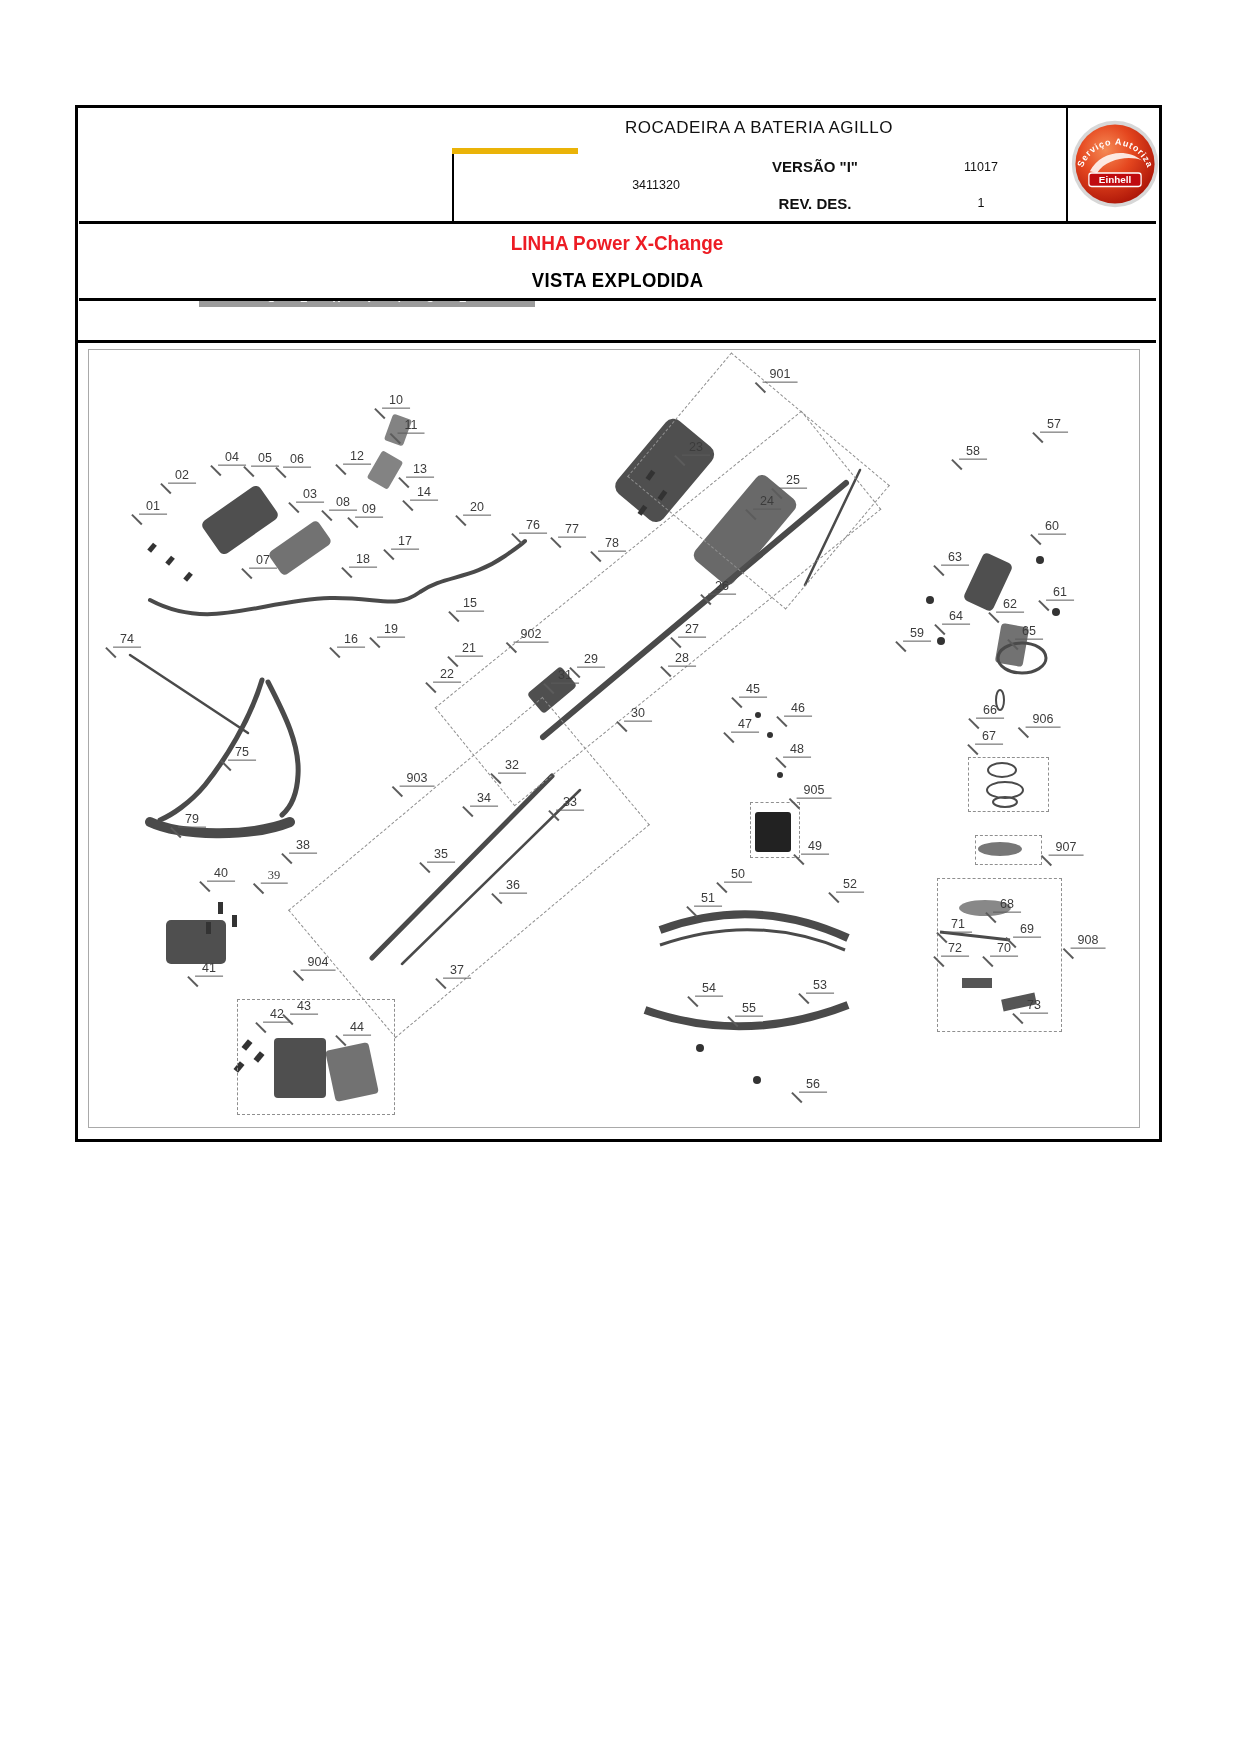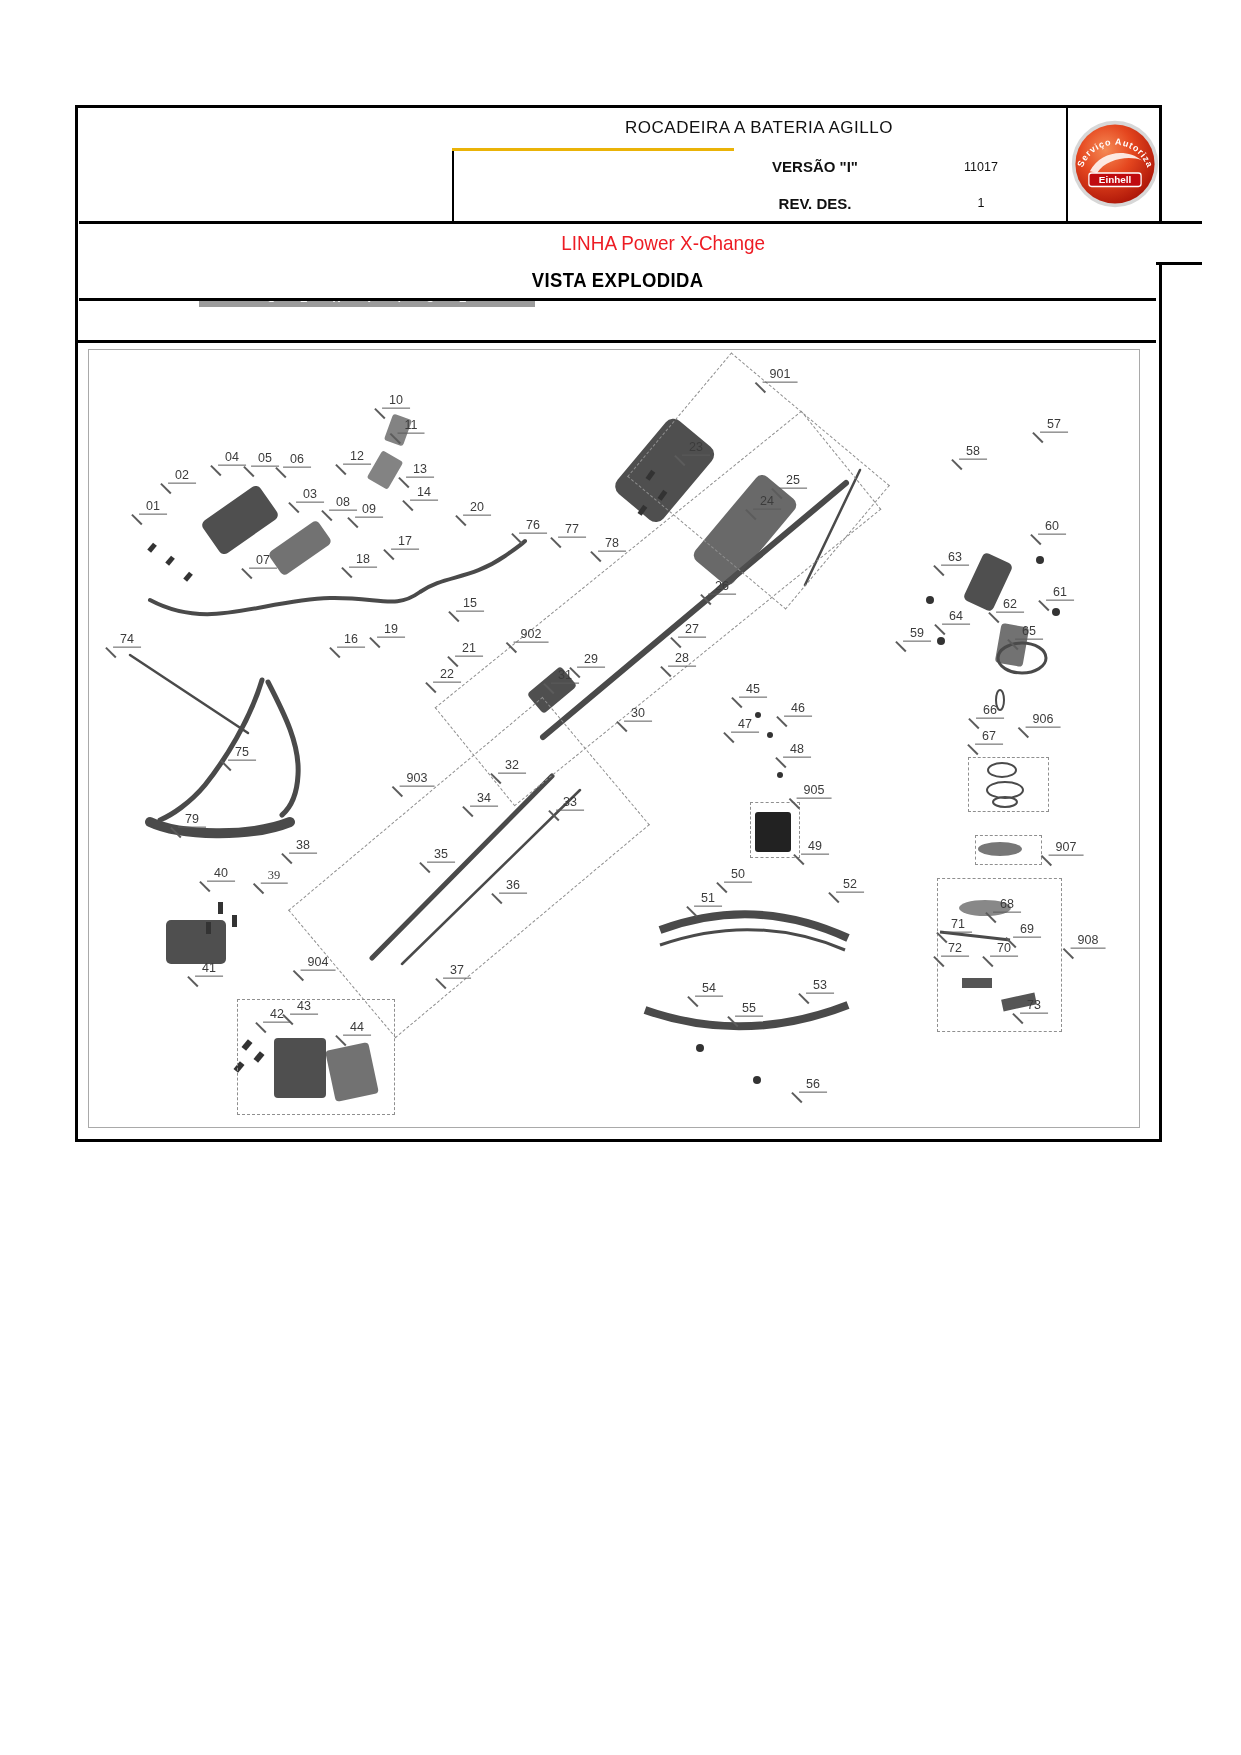--- a/index.html
+++ b/index.html
@@ -4,26 +4,26 @@
 <style>
   html,body{margin:0;padding:0;background:#fff;}
   #page{position:relative;width:1241px;height:1755px;background:#ffffff;overflow:hidden;
         font-family:"Liberation Sans","DejaVu Sans",sans-serif;color:#111;}
   .abs{position:absolute;}
   
   #doc-border{left:75px;top:105px;width:1081px;height:1031px;border:3px solid #000;}
   
   .cell{position:absolute;display:flex;align-items:center;justify-content:center;background:#fff;}
   .b-r{border-right:2px solid #000;}
-  .b-b{border-bottom:3px solid #eab308;}
+  .b-b{border-bottom:6px solid #eab308;}
   .b-l{border-left:2px solid #000;}
   #title-cell{font-size:17px;letter-spacing:.5px;}
   .lbl-bold{font-weight:bold;font-size:15px;}
   .val{font-size:12.5px;}
-  #linha-row{font-weight:normal;font-size:21px;padding-left:46px;}
+  #linha-row{font-weight:bold;font-size:21px;}
   #linha-row span{transform:scaleX(.9);}
   #vista-row{font-weight:bold;font-size:21px;color:#000;}
   #vista-row span{transform:scaleX(.88);letter-spacing:.5px;}
   
   #logo-mark{left:120px;top:136px;width:66px;height:50px;background:#cf0a12;display:flex;align-items:center;justify-content:center;}
   #logo-mark span{color:#fff;font-weight:bold;font-size:38px;transform:skewX(-6deg);line-height:1;}
   #logo-word{left:194px;top:132px;width:262px;height:54px;display:flex;align-items:center;justify-content:center;
              font-weight:bold;font-size:43px;color:#0d0d0d;transform:scaleY(.92);letter-spacing:-1px;}
   #service-bar{left:120px;top:180px;width:336px;height:19px;background:#9b9b9b;display:flex;align-items:center;justify-content:center;
                color:#fff;font-weight:bold;font-size:11px;letter-spacing:11px;text-indent:11px;}
@@ -49,20 +49,21 @@
 
   <div class="cell b-r" style="left:79px;top:108px;width:373px;height:113px;">
     <div class="abs" id="logo-mark">
         <span>E</span>
       </div>
     <div class="abs" id="logo-word">Einhell</div>
     <div class="abs" id="service-bar">S E R V I C E</div>
   </div>
 
   <div class="cell b-b" id="title-cell" style="left:452px;top:108px;width:614px;height:40px;">ROCADEIRA A BATERIA AGILLO</div>
+  <div class="cell b-r val" style="left:578px;top:148px;width:156px;height:73px;">3411320</div>
   <div class="cell b-r b-b lbl-bold" style="left:734px;top:148px;width:162px;height:37px;">VERSÃO "I"</div>
   <div class="cell b-b val" style="left:896px;top:148px;width:170px;height:37px;">11017</div>
   <div class="cell b-r lbl-bold" style="left:734px;top:185px;width:162px;height:36px;">REV. DES.</div>
   <div class="cell val" style="left:896px;top:185px;width:170px;height:36px;">1</div>
 
   <div class="cell b-l" style="left:1066px;top:108px;width:90px;height:113px;"></div>
   <svg class="abs" id="badge" viewBox="0 0 100 100">
     <defs>
       <radialGradient id="bgrad" cx="38%" cy="32%" r="75%">
         <stop offset="0%" stop-color="#f58a55"></stop>

